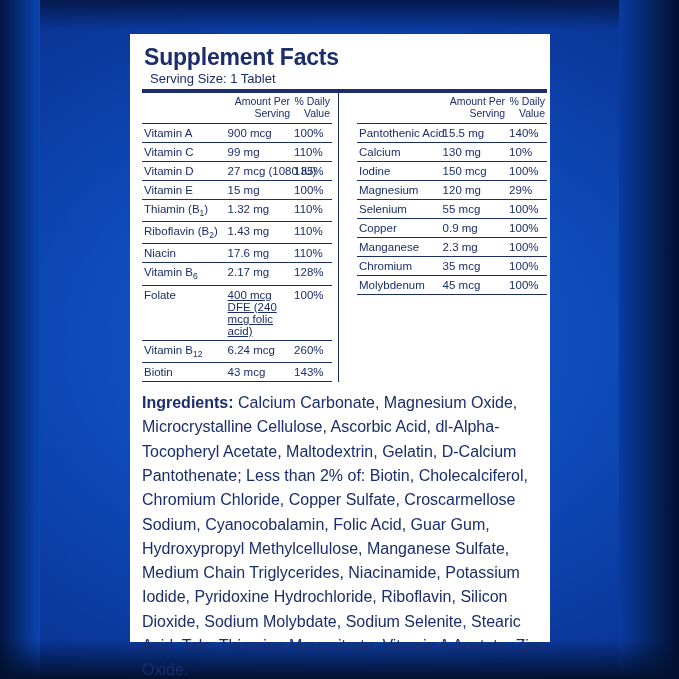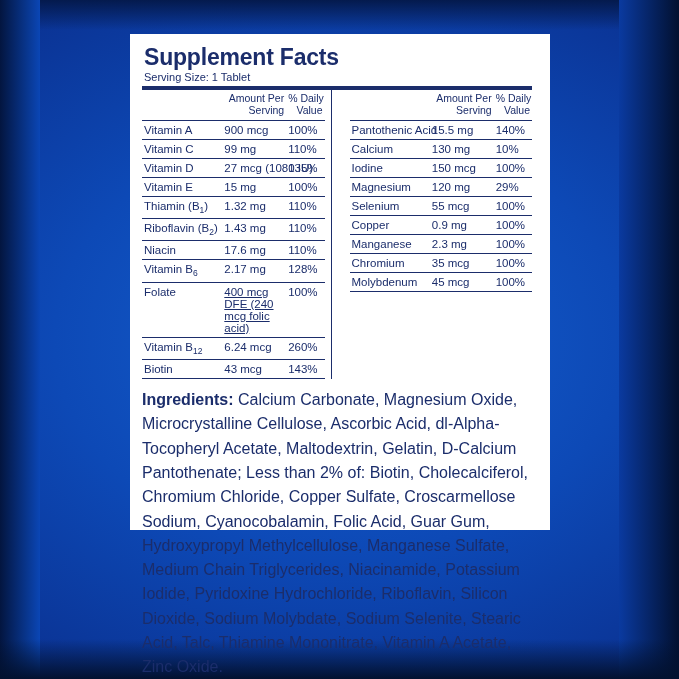--- a/index.html
+++ b/index.html
@@ -42,39 +42,39 @@
     height: 40px;
     background: linear-gradient(to top, #02112f, rgba(10,60,170,0));
     pointer-events: none;
   }
 
   .panel {
     position: absolute;
     left: 130px;
     top: 34px;
     width: 420px;
-    height: 496px;
+    height: 608px;
     background: #ffffff;
     box-sizing: border-box;
-    padding: 8px 18px 0 12px;
+    padding: 8px 3px 0 12px;
     color: #1b2d6b;
   }
 
   .sf-title {
     font-size: 23px;
     font-weight: bold;
     letter-spacing: -0.2px;
     color: #1b2d6b;
     line-height: 1.1;
     margin: 3px 0 1px 2px;
   }
   .serving-size {
-    font-size: 11px;
-    color: #1b2d6b;
-    margin: 0 0 3px 2px;
+    font-size: 13px;
+    color: #1b2d6b;
+    margin: 0 0 3px 8px;
   }
 
   .rule-thick {
     height: 4px;
     background: #1b2d6b;
     margin: 2px 0 0 0;
   }
 
   table.facts {
     width: 100%;

